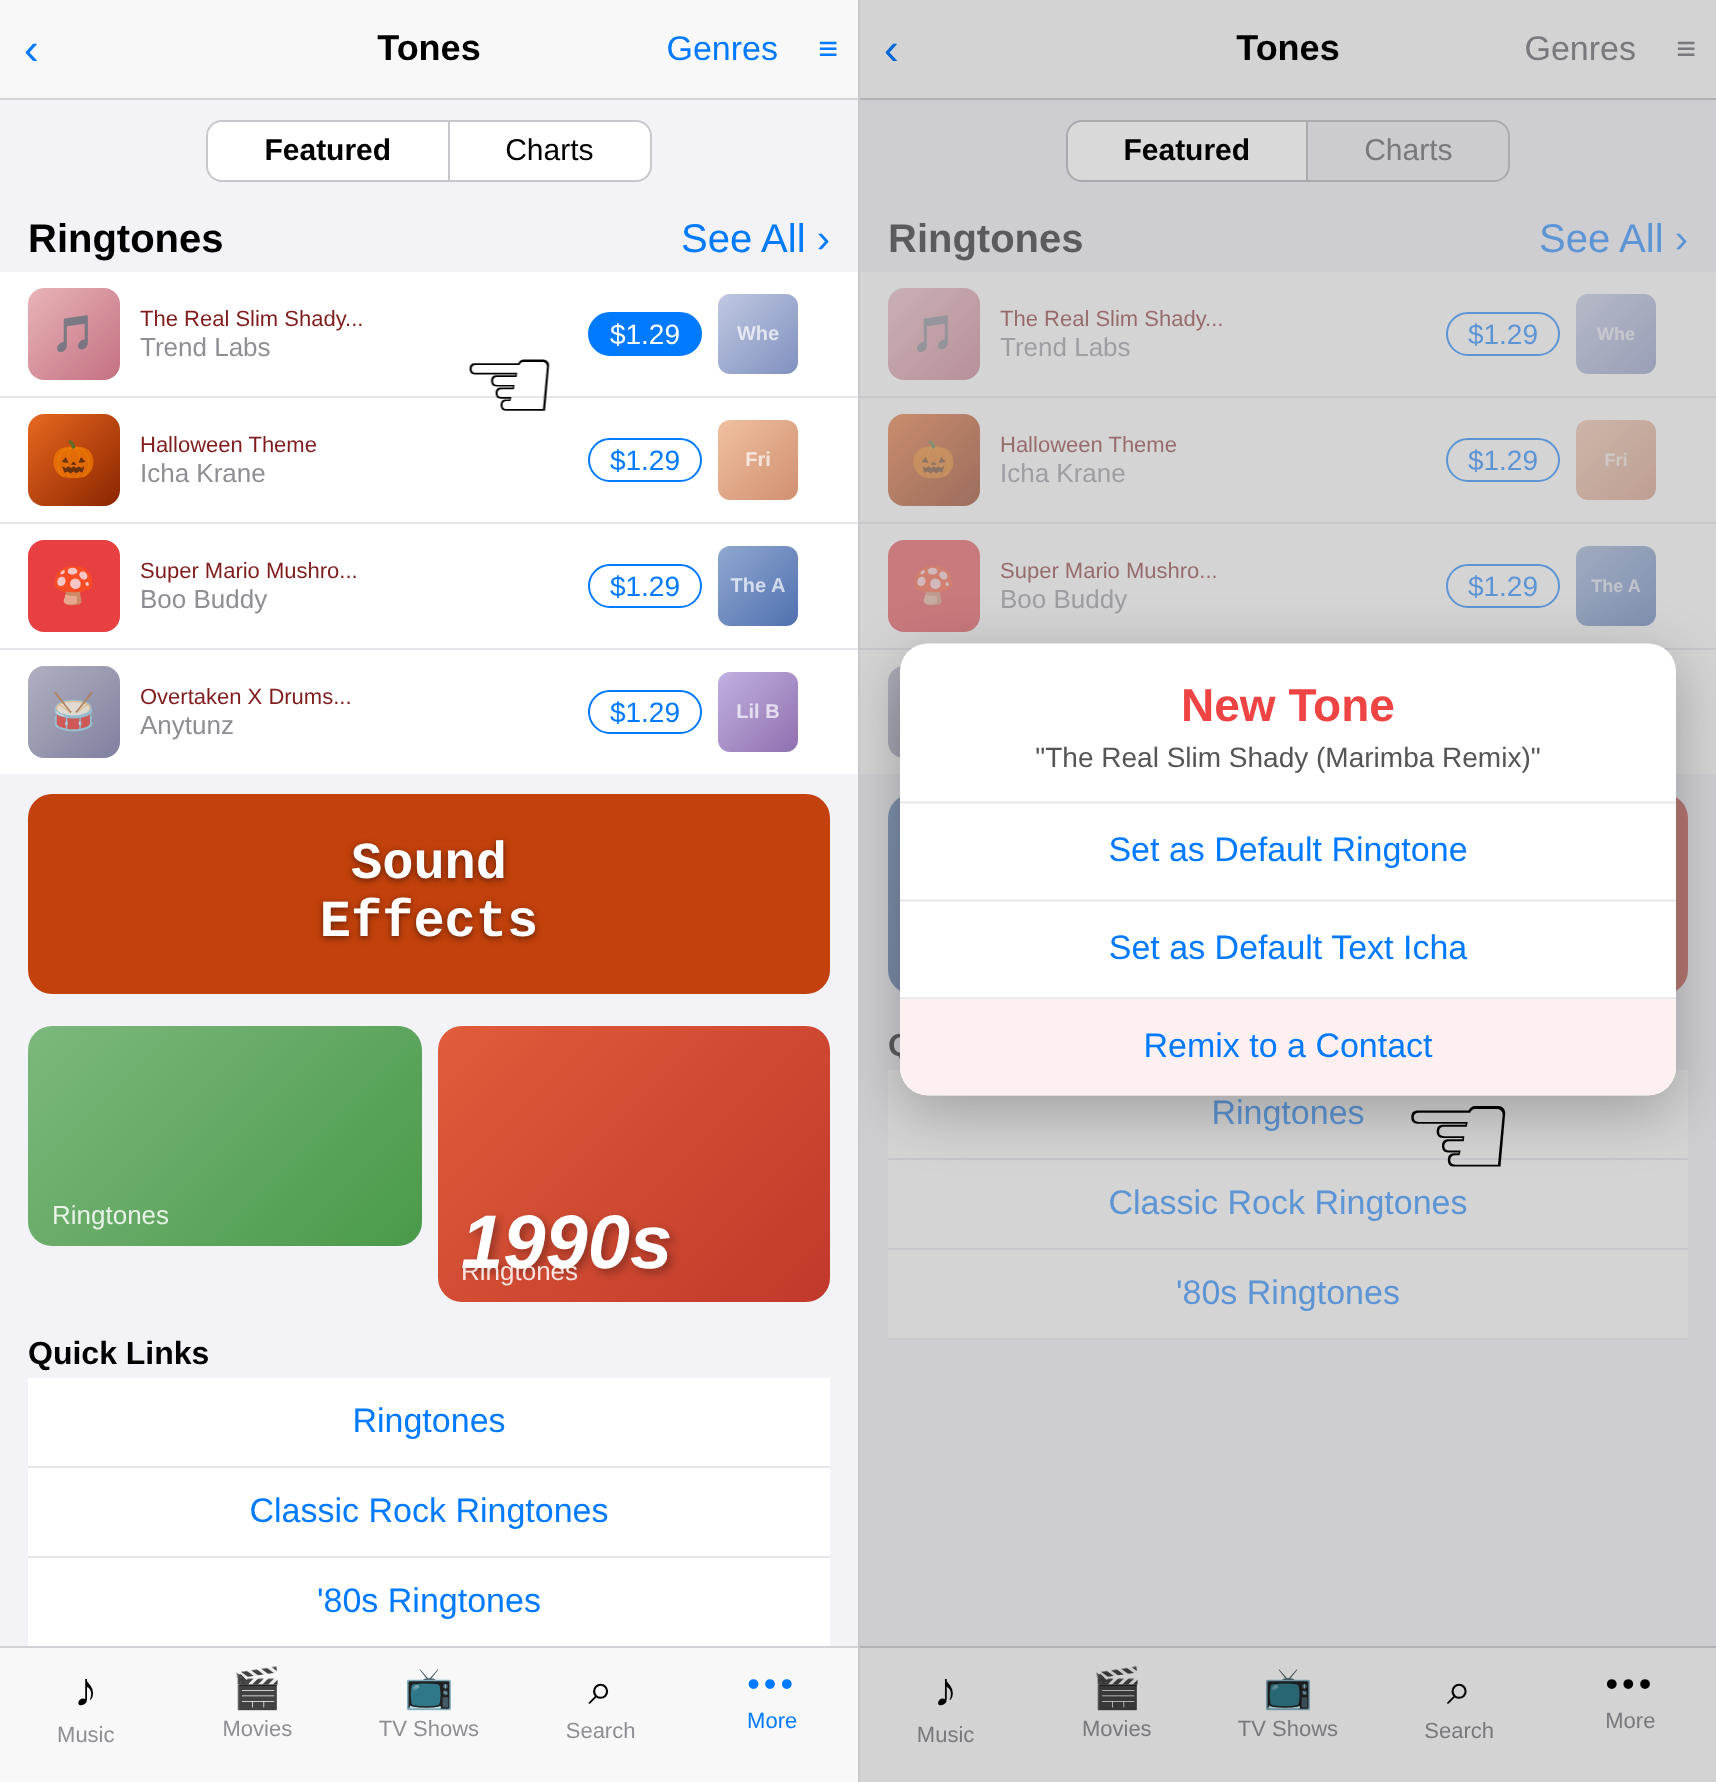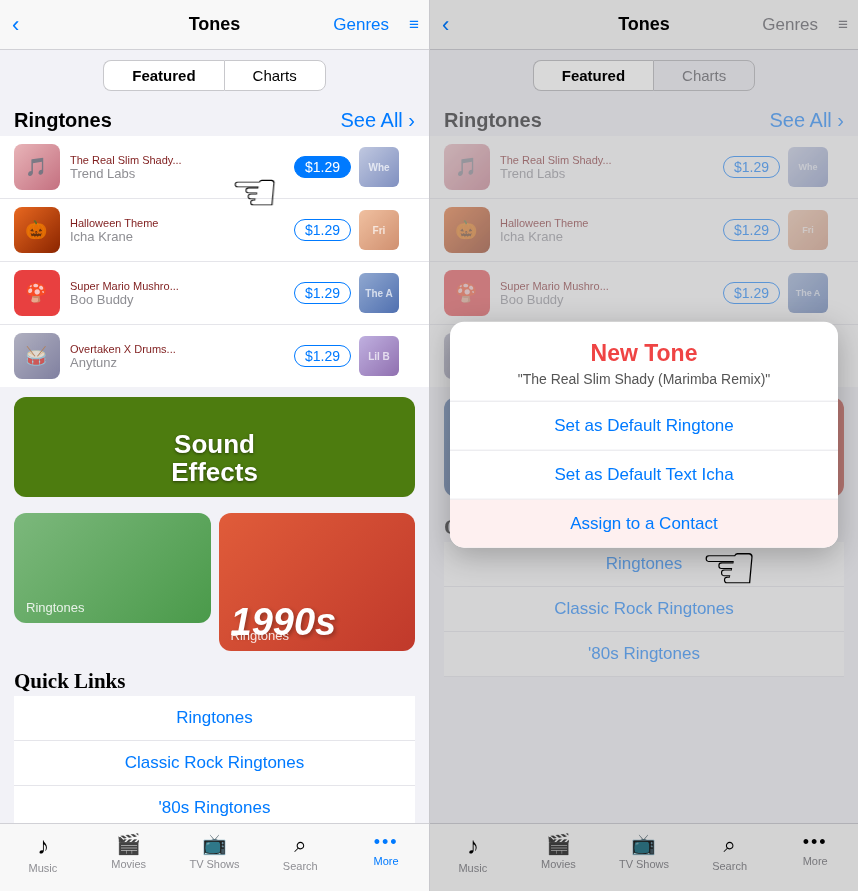--- a/index.html
+++ b/index.html
@@ -208,22 +208,24 @@
       color: #fff;
       font-size: 15px;
       font-weight: 600;
       text-shadow: 0 1px 3px rgba(0,0,0,0.5);
       z-index: 2;
     }
     .tile-tv {
       background: linear-gradient(135deg, #4a6fa5, #2d4d7a);
     }
     .tile-sfx {
-      background: #4d7c0f;
+      background: #c2410c;
+      align-items: center;
       justify-content: center;
+      font-family: Liberation Mono, monospace;
     }
     .tile-sfx .tile-label {
       font-size: 26px;
       font-weight: 700;
       text-align: center;
       line-height: 1.1;
     }
 
     
     .tile-1980s {
@@ -249,25 +251,24 @@
       font-size: 13px;
       font-weight: 500;
       z-index: 2;
     }
 
     
     .quick-links {
       padding: 10px 14px 0 14px;
     }
     .quick-links-title {
-      font-size: 21px;
+      font-size: 16px;
       font-weight: 700;
       color: #000;
       margin-bottom: 2px;
-      font-family: Liberation Serif, serif;
     }
     .quick-link-item {
       background: #fff;
       border-bottom: 1px solid #e5e5ea;
       padding: 12px 14px;
       font-size: 17px;
       color: #007aff;
       cursor: pointer;
       text-align: center;
     }
@@ -627,21 +628,21 @@
 
   <div class="overlay-dim"></div>
 
   <div class="action-sheet">
     <div class="action-sheet-title-block">
       <div class="action-sheet-main-title">New Tone</div>
       <div class="action-sheet-subtitle">"The Real Slim Shady (Marimba Remix)"</div>
     </div>
     <div class="action-sheet-btn">Set as Default Ringtone</div>
     <div class="action-sheet-btn">Set as Default Text Icha</div>
-    <div class="action-sheet-btn">Assign to a Contact</div>
+    <div class="action-sheet-btn">Remix to a Contact</div>
   </div>
 
   <div class="cursor-overlay" style="top: 530px; left: 270px; font-size: 65px;">
     ☞
   </div>
 
   <div class="tab-bar">
     <div class="tab-item">
       <span class="tab-icon">♪</span>
       <span class="tab-label">Music</span>

